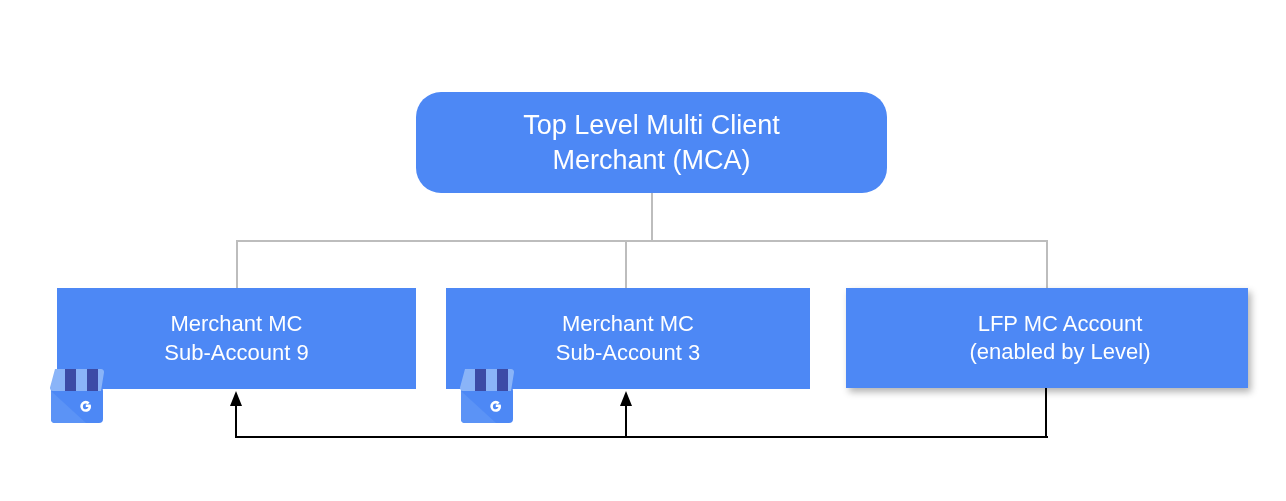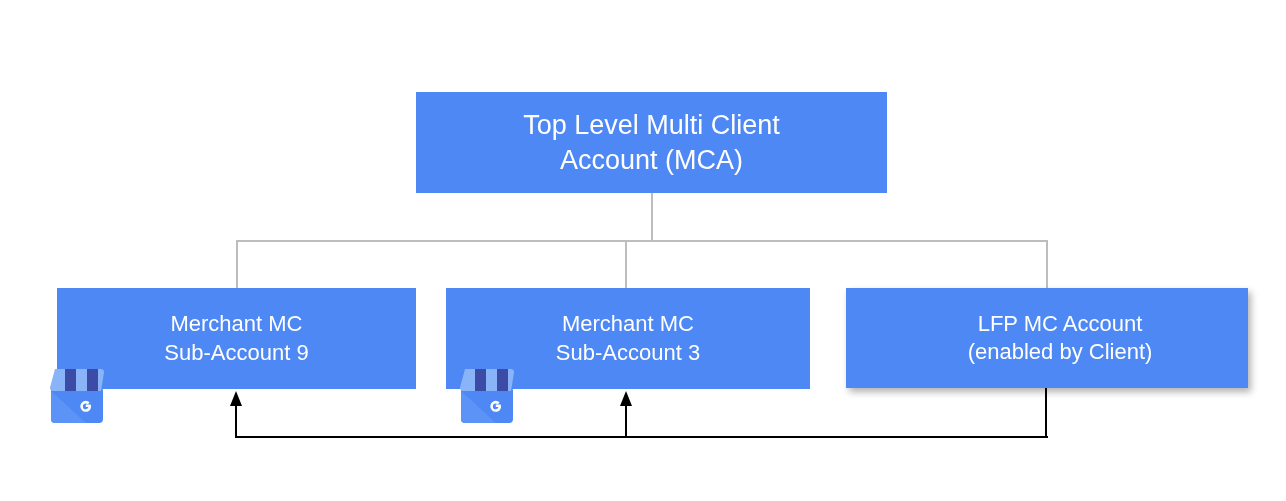--- a/index.html
+++ b/index.html
@@ -34,20 +34,21 @@
   .node .lines {
     display: block;
     width: 100%;
   }
   .node .ln { display: block; white-space: nowrap; }
 
   #node-mca {
     left: 416px; top: 92px;
     width: 471px; height: 101px;
     font-size: 27px;
+    border-radius: 25px;
   }
   #node-sub1 {
     left: 57px; top: 288px;
     width: 359px; height: 101px;
     font-size: 22px;
   }
   #node-sub2 {
     left: 446px; top: 288px;
     width: 364px; height: 101px;
     font-size: 22px;
@@ -125,42 +126,42 @@
   <div class="bline v" id="b-right-v"></div>
   <div class="bline h" id="b-bus"></div>
   <div class="bline v" id="b-shaft-1"></div>
   <div class="bline v" id="b-shaft-2"></div>
   <div class="arrowhead" id="b-head-1"></div>
   <div class="arrowhead" id="b-head-2"></div>
 
   <div class="node" id="node-mca">
     <span class="lines">
       <span class="ln">Top Level Multi Client</span>
-      <span class="ln">Account (MCA)</span>
+      <span class="ln">Merchant (MCA)</span>
     </span>
   </div>
 
   <div class="node" id="node-sub1">
     <span class="lines">
       <span class="ln">Merchant MC</span>
       <span class="ln">Sub-Account 9</span>
     </span>
   </div>
 
   <div class="node" id="node-sub2">
     <span class="lines">
       <span class="ln">Merchant MC</span>
       <span class="ln">Sub-Account 3</span>
     </span>
   </div>
 
   <div class="node" id="node-lfp">
     <span class="lines">
       <span class="ln">LFP MC Account</span>
-      <span class="ln">(enabled by Client)</span>
+      <span class="ln">(enabled by Level)</span>
     </span>
   </div>
 
   <div class="gmb-icon" id="gmb-1">
     <svg viewBox="0 0 70 58" xmlns="http://www.w3.org/2000/svg">
       <defs>
         <clipPath id="awn1">
             <path d="M6 2h58a6 6 0 0 1 0 0v22H6z"></path>
           </clipPath>
       </defs>

